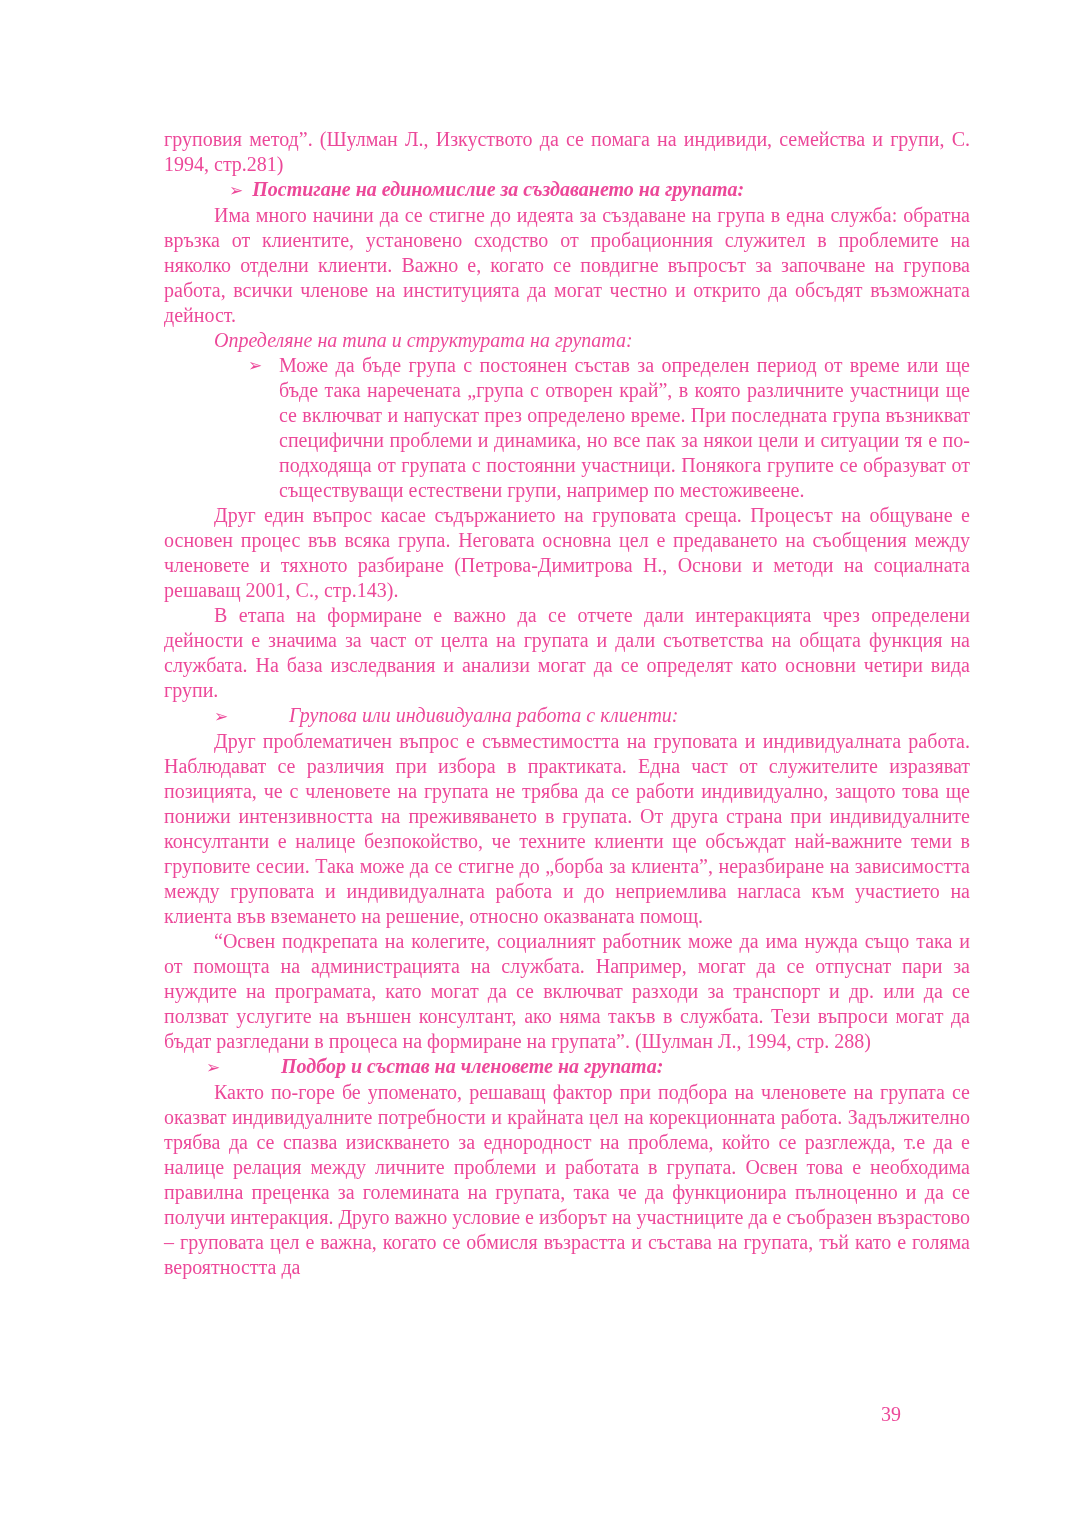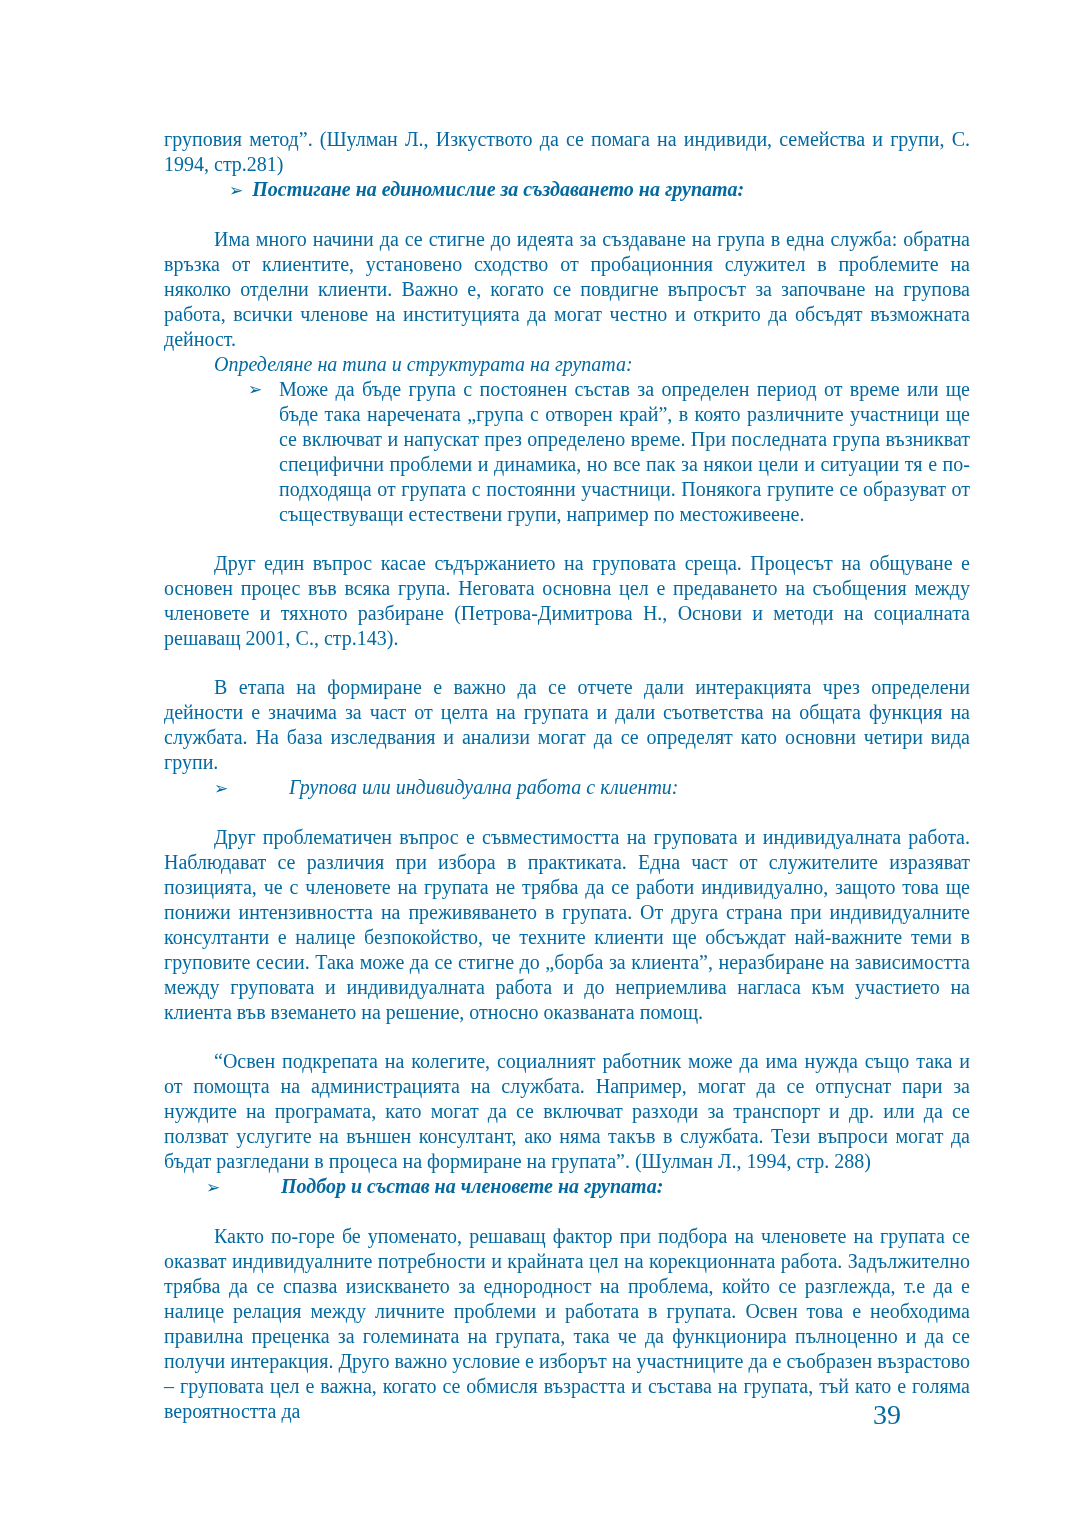--- a/index.html
+++ b/index.html
@@ -7,41 +7,40 @@
     margin: 0;
     padding: 0;
     background: #ffffff;
   }
   .page {
     position: relative;
     width: 1012px;
     height: 1527px;
     margin: 0 auto;
     background: #ffffff;
-    color: #0369a1;
+    color: #ec4899;
     font-family: "Liberation Serif", "DejaVu Serif", serif;
     font-size: 20px;
     line-height: 25px;
     overflow: hidden;
   }
   .content {
     position: absolute;
     left: 130px;
     top: 127px;
     width: 806px;
   }
   
   .blk-cont {
     text-align: justify;
   }
   
   .blk-p {
     text-align: justify;
     text-indent: 50px;
-    margin-top: 24px;
   }
   
   .blk-hb {
     margin-left: 65px;
     font-style: italic;
     font-weight: bold;
   }
   .blk-hb .mk {
     font-style: normal;
     font-weight: normal;
@@ -80,21 +79,21 @@
     margin-left: 42px;
   }
   .mk {
     font-family: "DejaVu Sans", sans-serif;
     font-size: 17px;
   }
   .page-number {
     position: absolute;
     right: 145px;
     top: 1402px;
-    font-size: 28px;
+    font-size: 20px;
   }
 </style>
 </head>
 <body>
 
 <div class="page">
   <div class="content">
       <div class="blk-cont"><span>груповия метод”. (Шулман Л., Изкуството да се помага на индивиди, семейства и групи, С. 1994, стр.281)</span></div>
       <div class="blk-hb"><span class="mk">➢</span><span>Постигане на единомислие за създаването на групата:</span></div>
       <div class="blk-p"><span>Има много начини да се стигне до идеята за създаване на група в една служба: обратна връзка от клиентите, установено сходство от пробационния служител в проблемите на няколко отделни клиенти. Важно е, когато се повдигне въпросът за започване на групова работа, всички членове на институцията да могат честно и открито да обсъдят възможната дейност.</span></div>

